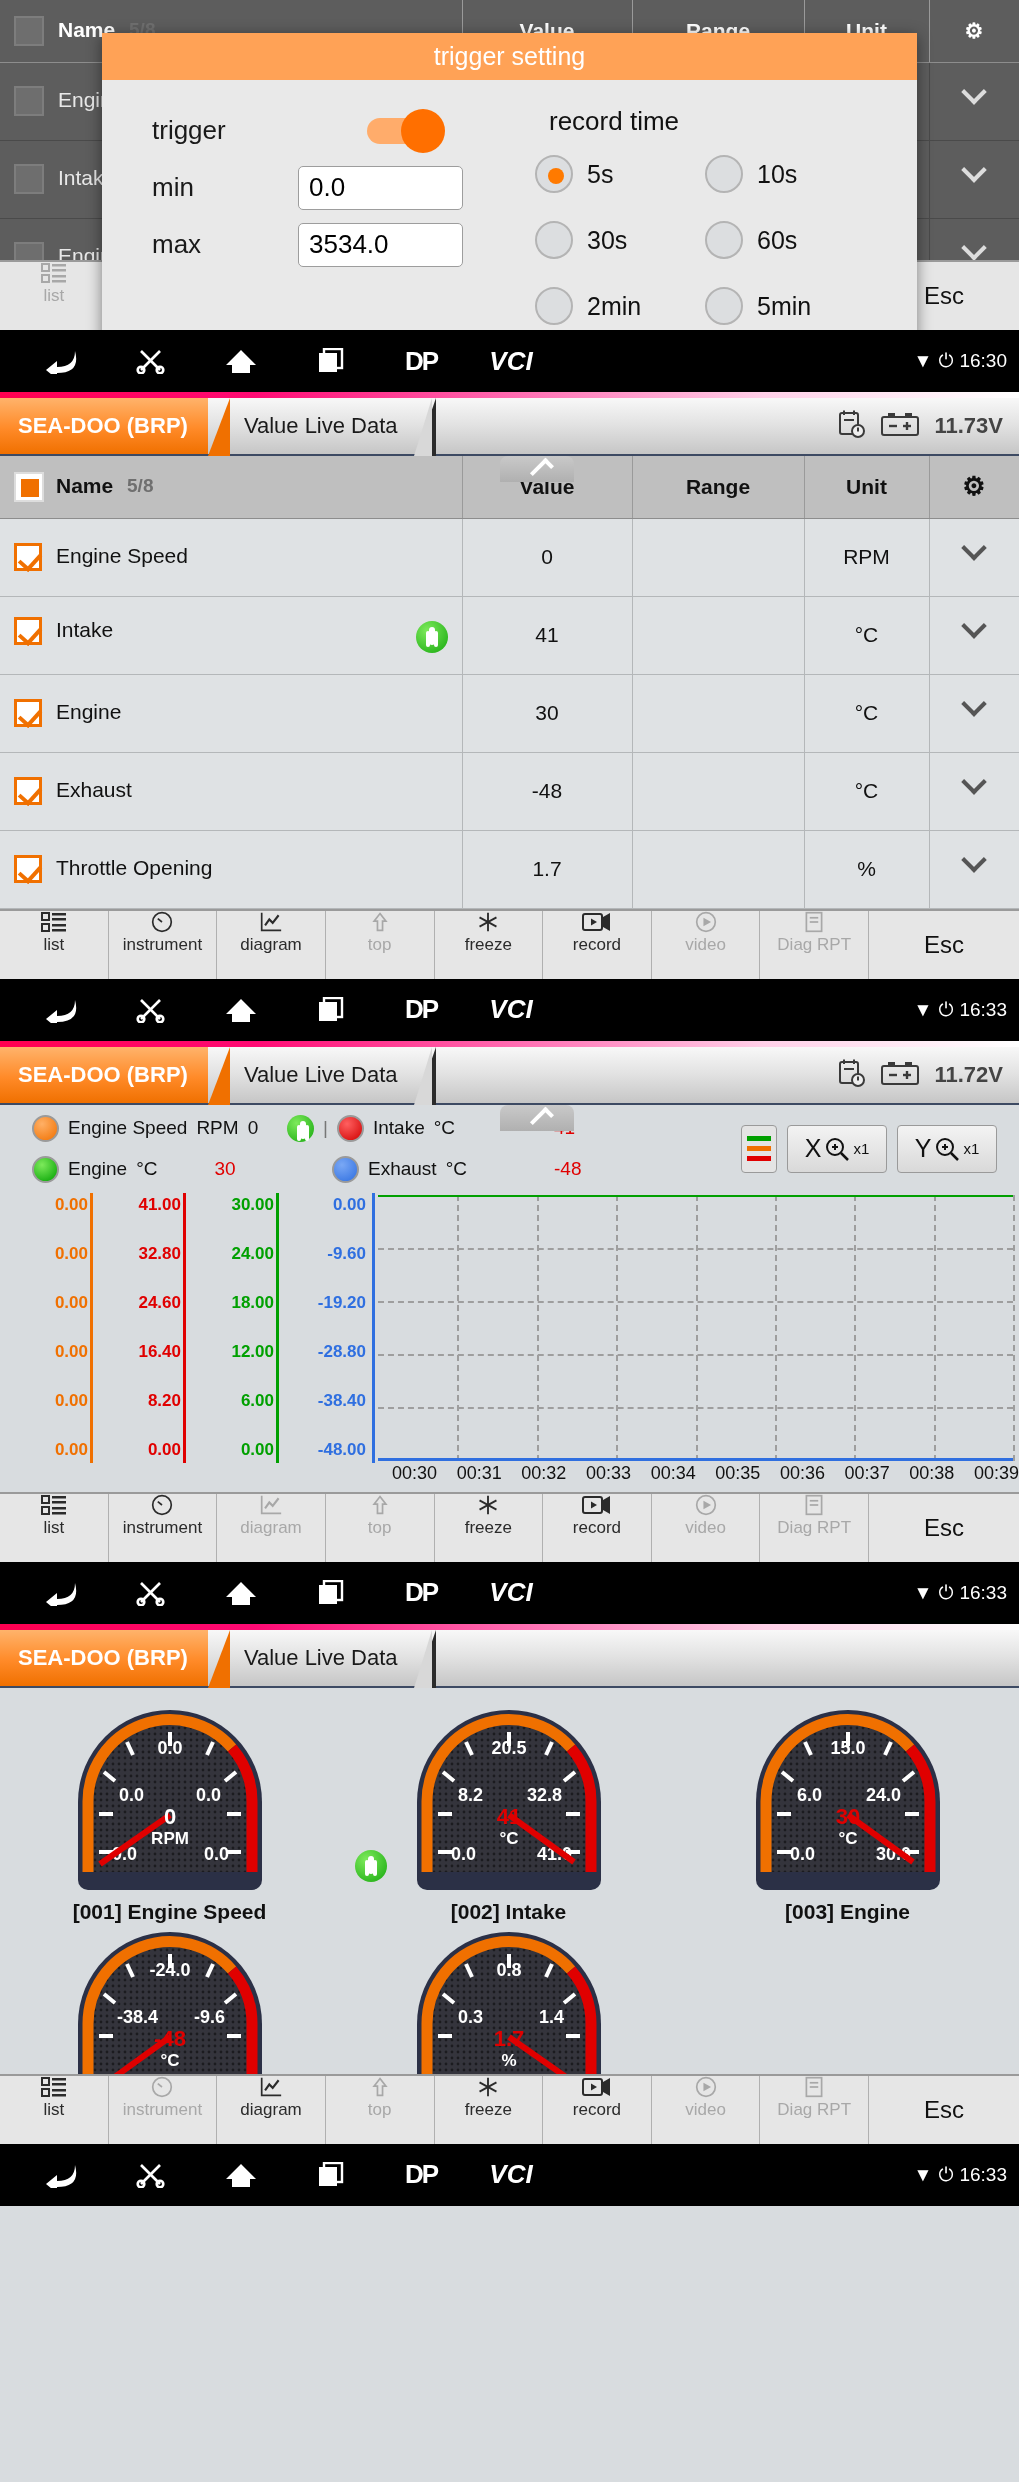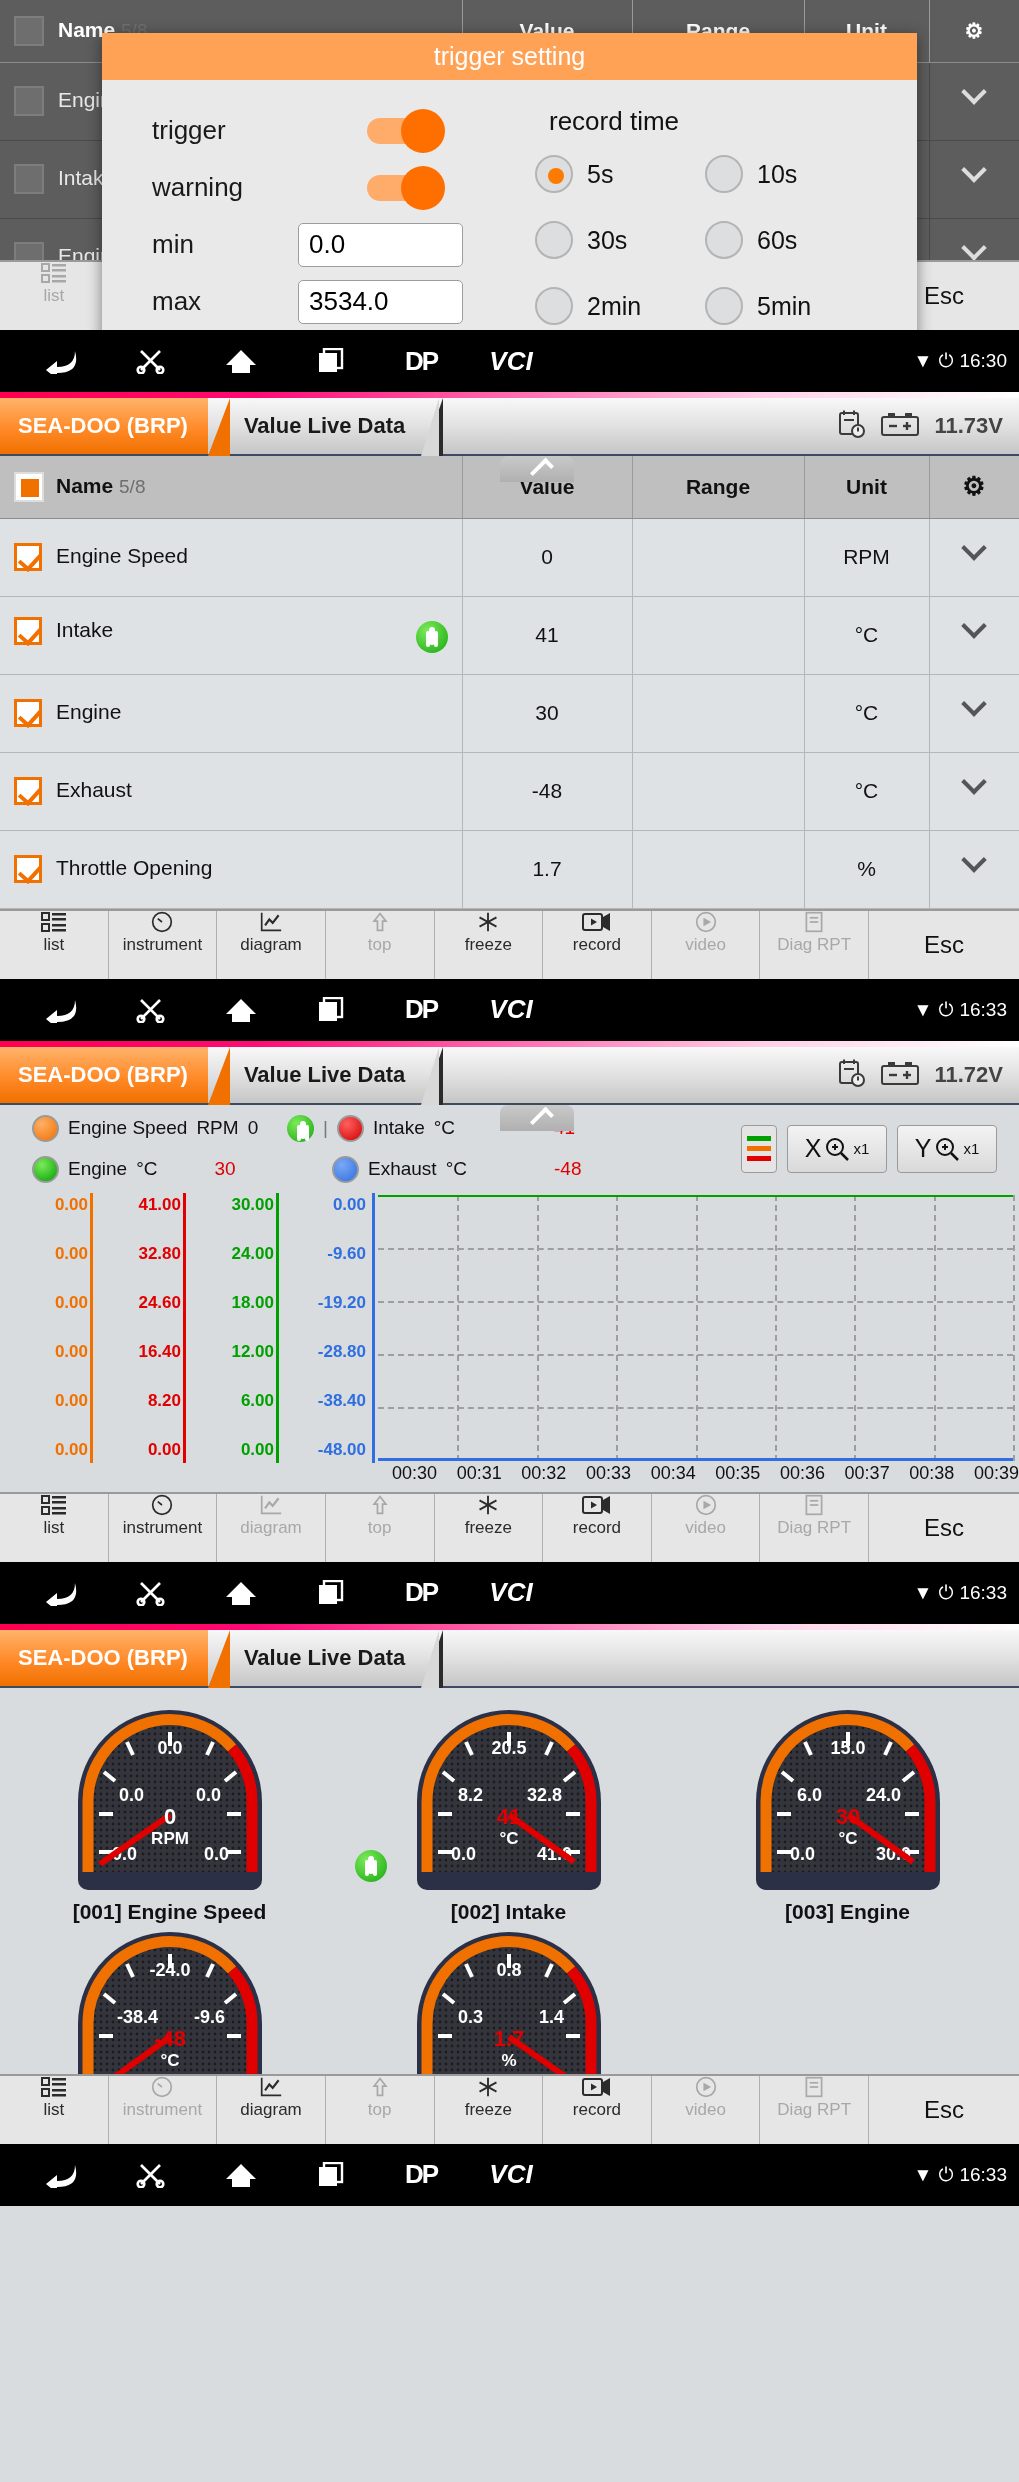--- a/index.html
+++ b/index.html
@@ -36,21 +36,21 @@
     color:#fff; font-size:22px; font-weight:bold;
     display:flex; align-items:center; padding:0 20px 0 18px;
     position:relative;
   }
   .tab-brand::after{
     content:""; position:absolute; right:-22px; top:0; width:0; height:0;
     border-style:solid; border-width:0 0 58px 22px;
     border-color:transparent transparent #f07000 transparent;
   }
   .tab-sec {
-    color:#1a1a1a; font-size:22px; font-weight:bold;
+    color:#1a1a1a; font-size:22px; font-weight:normal;
     display:flex; align-items:center; padding:0 18px 0 36px; position:relative;
   }
   .tab-sec::after{
     content:""; position:absolute; right:-20px; top:0; width:0; height:0;
     border-style:solid; border-width:0 0 58px 20px;
     border-color:transparent transparent #2b2b2b transparent; z-index:1;
   }
   .tab-sec::before{
     content:""; position:absolute; right:-16px; top:0; width:0; height:0;
     border-style:solid; border-width:0 0 58px 18px;
@@ -83,21 +83,21 @@
     border:solid #f07000; border-width:0 4px 4px 0; transform:rotate(42deg);
   }
   .chk-hdr{ width:30px; height:30px; background:#fff; border:2px solid #ddd;
             display:inline-block; vertical-align:middle; margin-right:12px; position:relative;}
   .chk-hdr::after{ content:""; position:absolute; left:5px; top:5px; width:18px; height:18px; background:#f07000;}
   .chk-off{
     display:inline-block; width:30px; height:30px; border:2px solid #7d7d7d;
     background:#6e6e6e; vertical-align:middle; margin-right:14px;
   }
   .hdr-name{ text-align:left; padding-left:14px; }
-  .sub{ color:#6f6f6f; font-weight:normal; font-size:19px; margin-left:0;}
+  .sub{ color:#6f6f6f; font-weight:bold; font-size:19px; margin-left:8px;}
   .chev{ display:inline-block; width:18px; height:18px;
          border:solid #555; border-width:0 4px 4px 0; transform:rotate(45deg) translate(-5px,-5px);}
   .green-dot{
     width:32px;height:32px;border-radius:50%;
     background:radial-gradient(circle at 35% 30%,#7dea5b,#16a80e);
     display:inline-block; position:relative;
   }
   .green-dot::after{
     content:""; position:absolute; left:13px; top:6px; width:6px; height:18px;
     background:#fff; border-radius:3px;
@@ -333,26 +333,20 @@
       </div>
     <div class="tb-esc">Esc</div>
   </div>
 
   <div class="dialog">
     <div class="dlg-title">trigger setting</div>
     <div class="dlg-body">
       <div class="dlg-left">
         <div class="row-sw">
           <label>trigger</label>
-          <div class="switch">
-              <div class="knob"></div>
-            </div>
-        </div>
-        <div class="row-sw">
-          <label>warning</label>
           <div class="switch">
               <div class="knob"></div>
             </div>
         </div>
         <div class="row-in">
           <label>min</label>
           <input value="0.0" style="">
         </div>
         <div class="row-in">
           <label>max</label>

